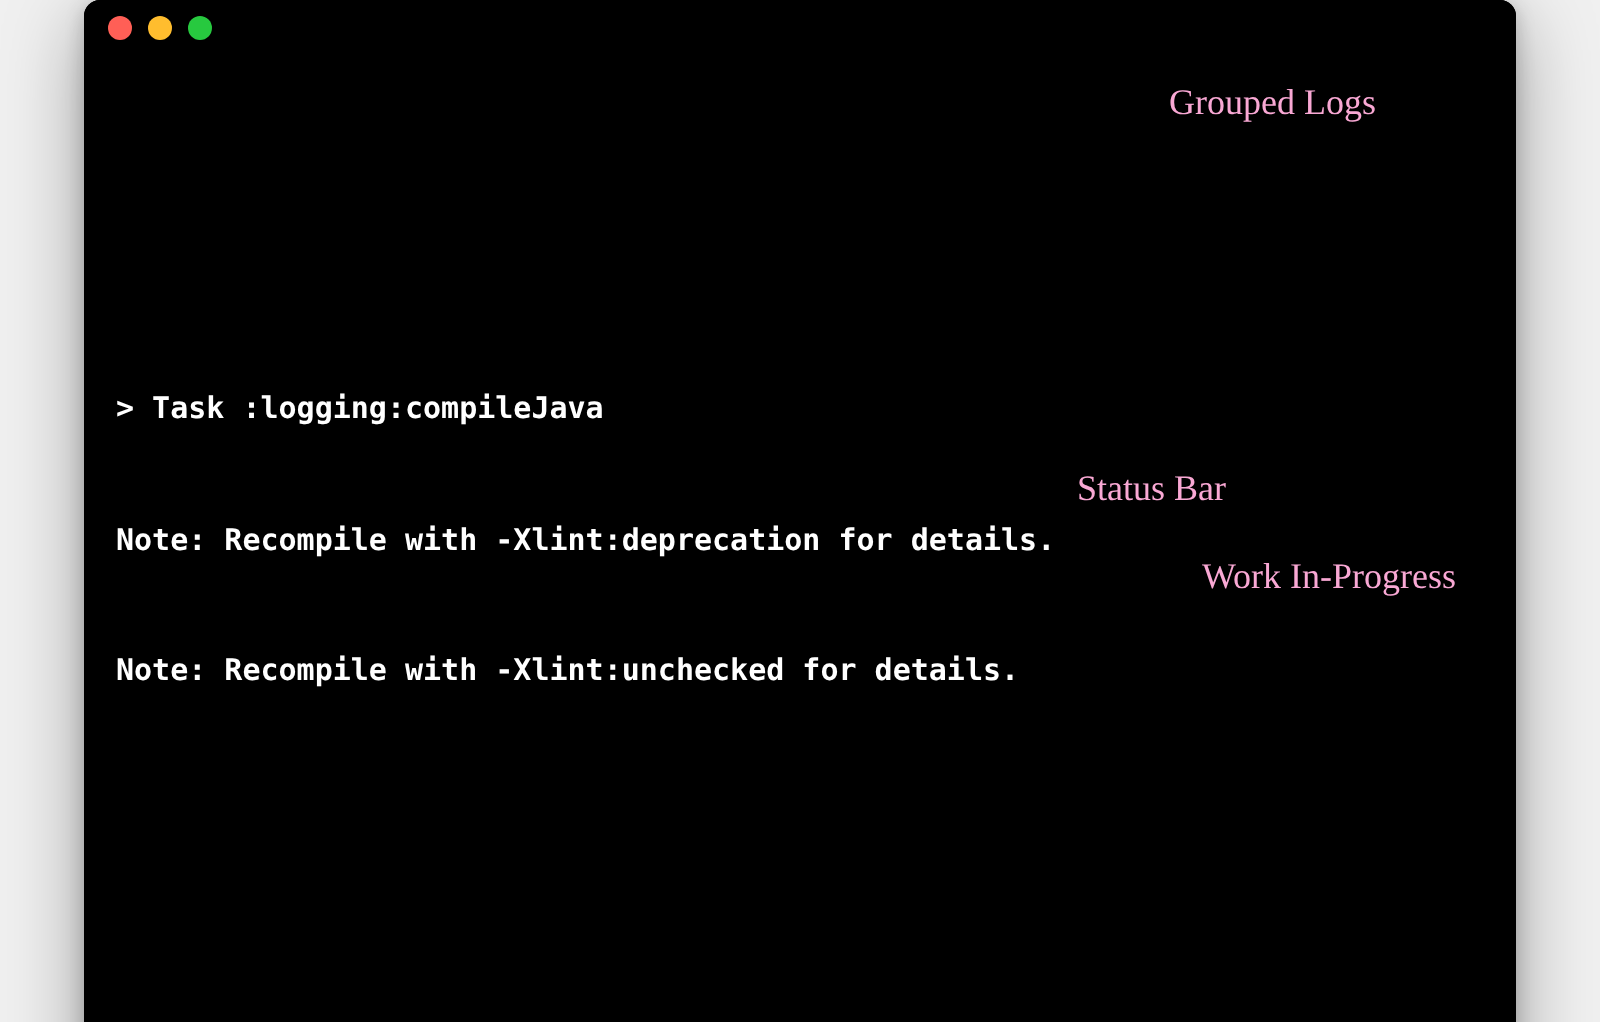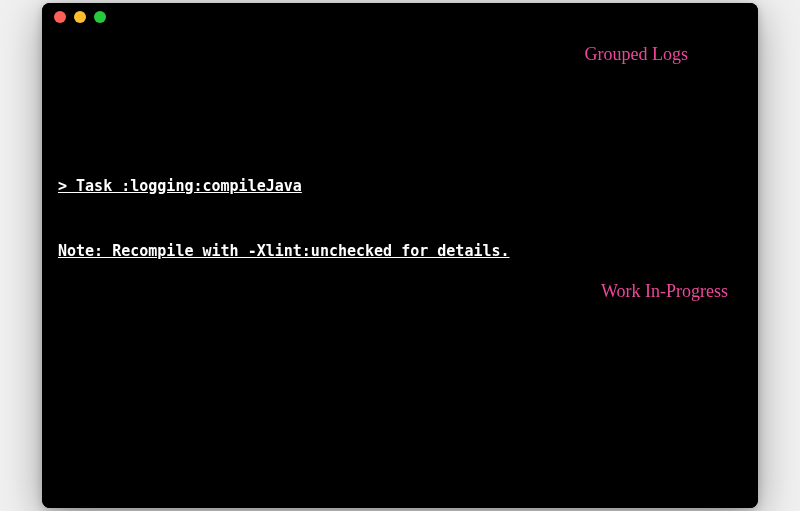--- a/index.html
+++ b/index.html
@@ -45,25 +45,24 @@
       line-height: 1.45;
       padding: 14px 16px 28px 16px;
       font-weight: bold;
       position: relative;
       white-space: pre-wrap;
       word-break: break-all;
     }
     .line {
       display: block;
       position: relative;
-      text-decoration: underline;
     }
     .annotation {
       position: absolute;
-      color: #ec4899;
+      color: #f9a8d4;
       font-family: "Comic Sans MS", "Segoe Script", cursive;
       font-weight: normal;
       font-size: 18px;
       white-space: nowrap;
       word-break: normal;
     }
     .ann-grouped { top: 10px; right: 70px; }
     .ann-status  { top: 203px; right: 145px; }
     .ann-wip     { top: 247px; right: 30px; margin-left: 32px; }
   </style>
@@ -72,23 +71,25 @@
 
 <div class="terminal-window">
   <div class="title-bar">
     <div class="traffic-light tl-close"></div>
     <div class="traffic-light tl-min"></div>
     <div class="traffic-light tl-max"></div>
   </div>
   <div class="terminal-body">
 
     <span class="annotation ann-grouped">Grouped Logs</span>
+    <span class="annotation ann-status">Status Bar</span>
     <span class="annotation ann-wip">Work In-Progress</span>
 
     <span class="line">&gt; Task :logging:compileJava</span>
+    <span class="line">Note: Recompile with -Xlint:deprecation for details.</span>
     <span class="line">Note: Recompile with -Xlint:unchecked for details.</span>
 
     
 
     
     
     
     
     
   </div>

